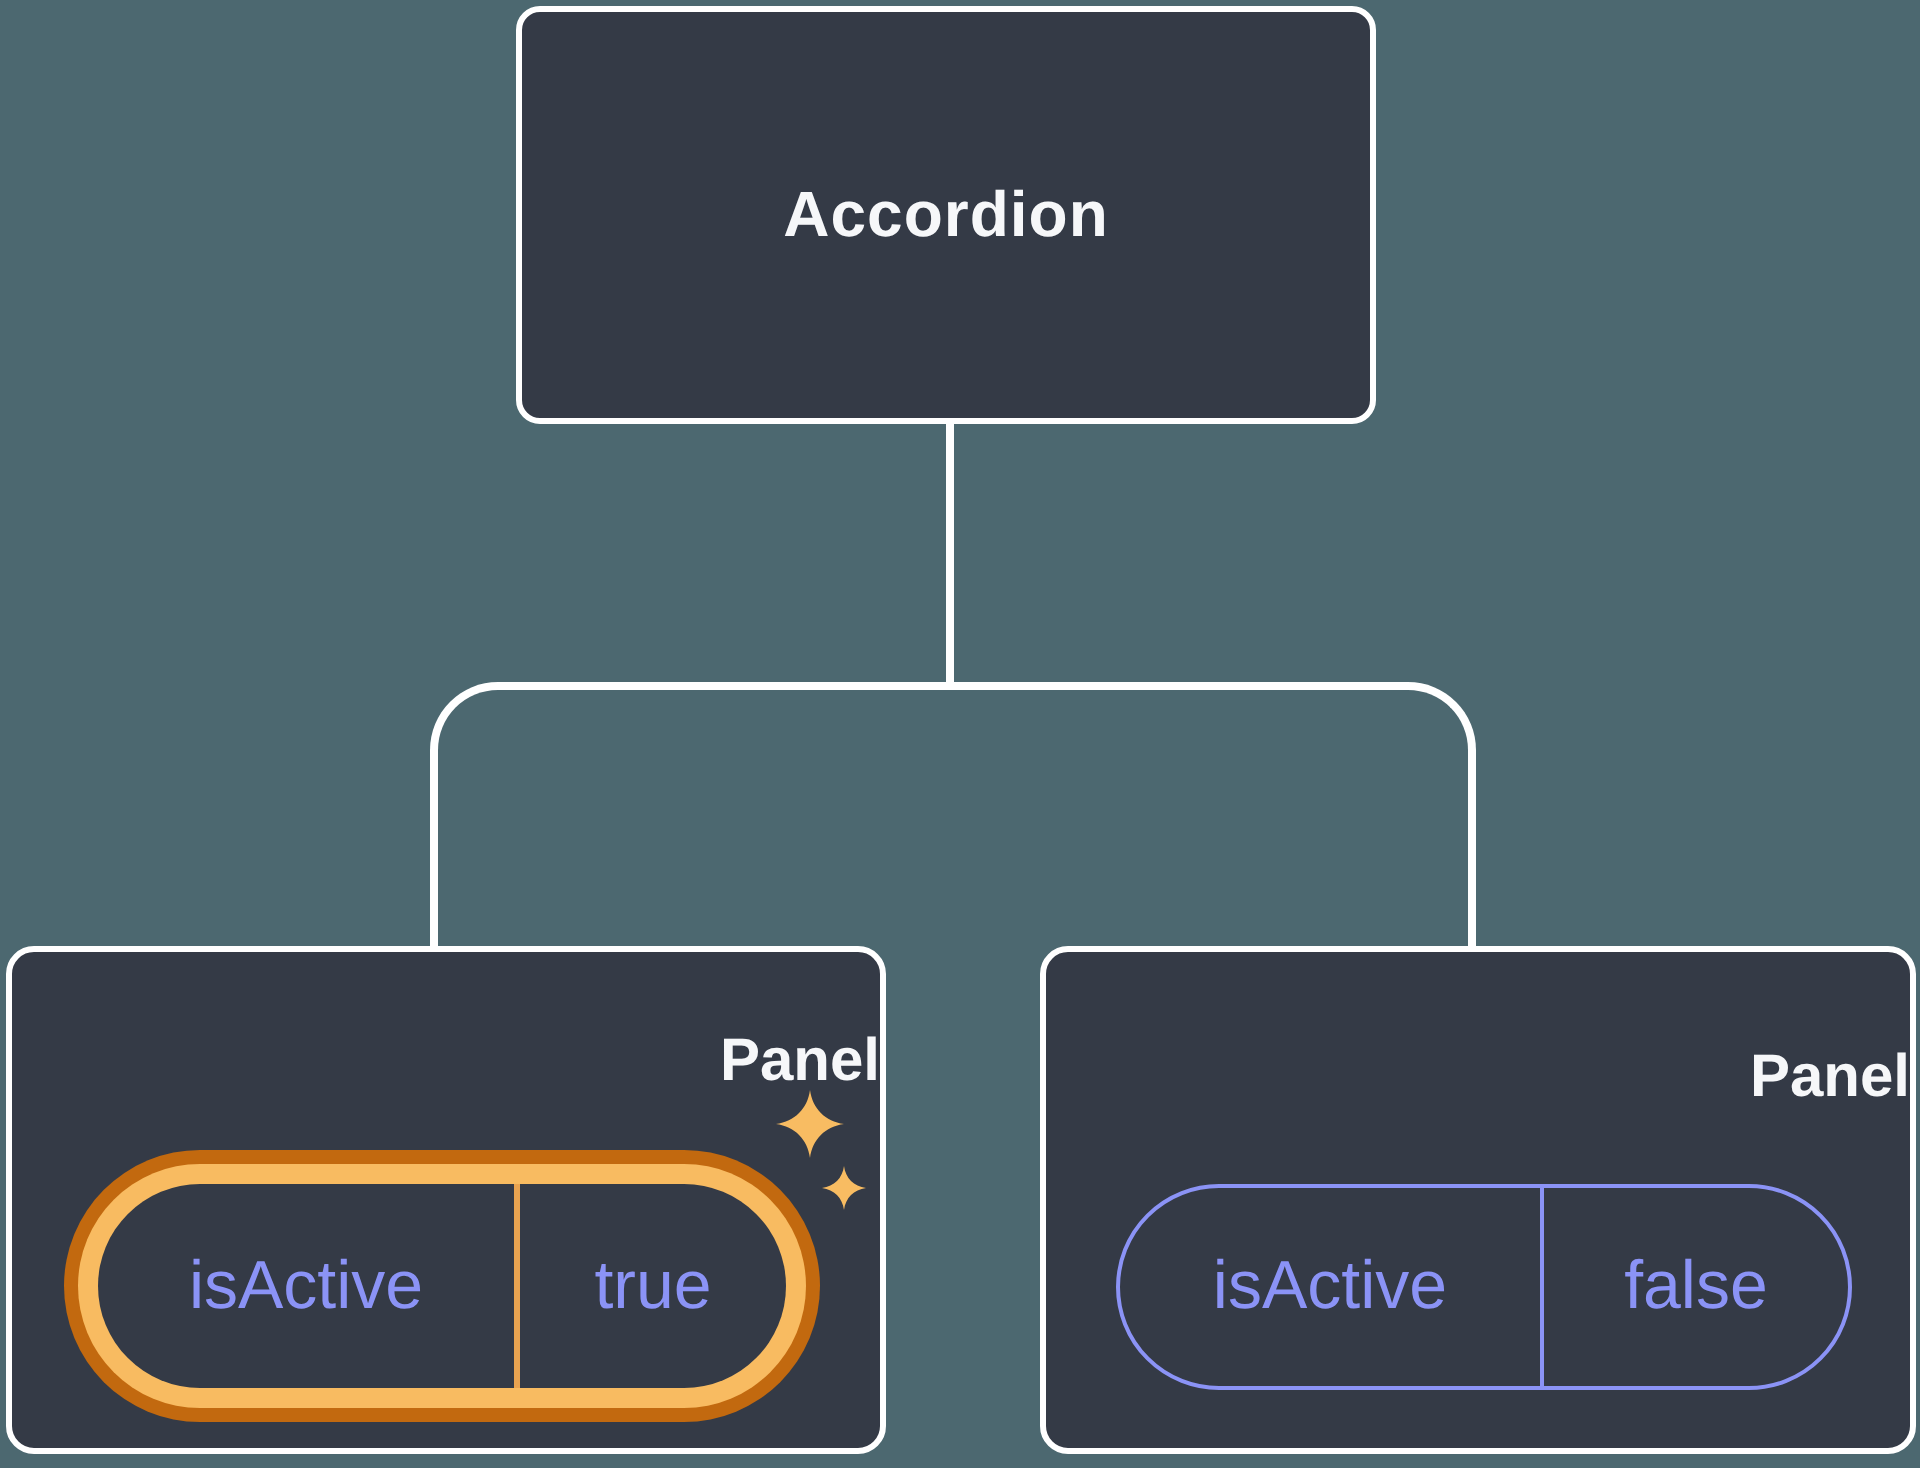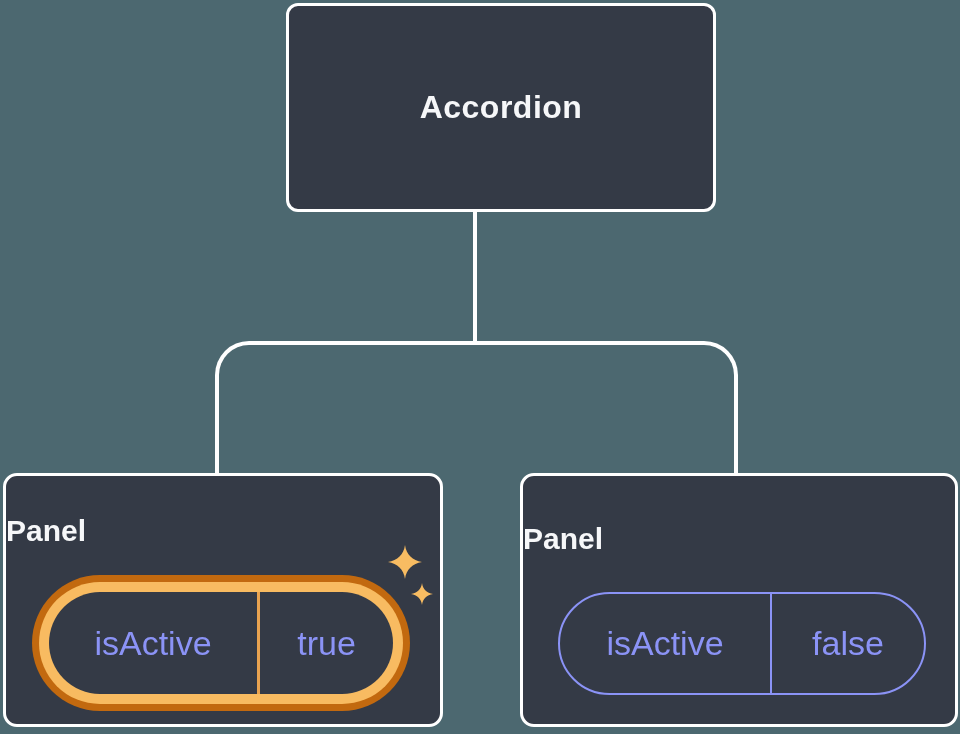--- a/index.html
+++ b/index.html
@@ -30,21 +30,21 @@
   }
   .node {
     position: absolute;
     background: var(--node-fill);
     border: 3px solid var(--node-border);
   }
   .node-root {
     left: 258px; top: 3px;
     width: 430px; height: 209px;
     border-radius: 12px;
-    display: flex; align-items: center; justify-content: center; margin-left: 28px;
+    display: flex; align-items: center; justify-content: center;
   }
   .node-title {
     color: var(--title-text);
     font-size: 32px;
     font-weight: 600;
     letter-spacing: 0.5px;
   }
   .connector-stem {
     position: absolute;
     left: 473px; top: 212px;
@@ -63,21 +63,21 @@
   .node-panel {
     top: 473px;
     height: 254px;
     border-radius: 14px;
   }
   .node-panel-left { left: 3px; width: 440px; }
   .node-panel-right { left: 520px; width: 438px; }
   .panel-title {
     position: absolute;
     left: 0; right: 0;
-    text-align: left;
+    text-align: right;
     color: var(--title-text);
     font-size: 30px;
     font-weight: 600;
     line-height: 1;
   }
   .node-panel-left .panel-title { top: 40px; }
   .node-panel-right .panel-title { top: 48px; }
 
   
   .pill-ring-outer {

